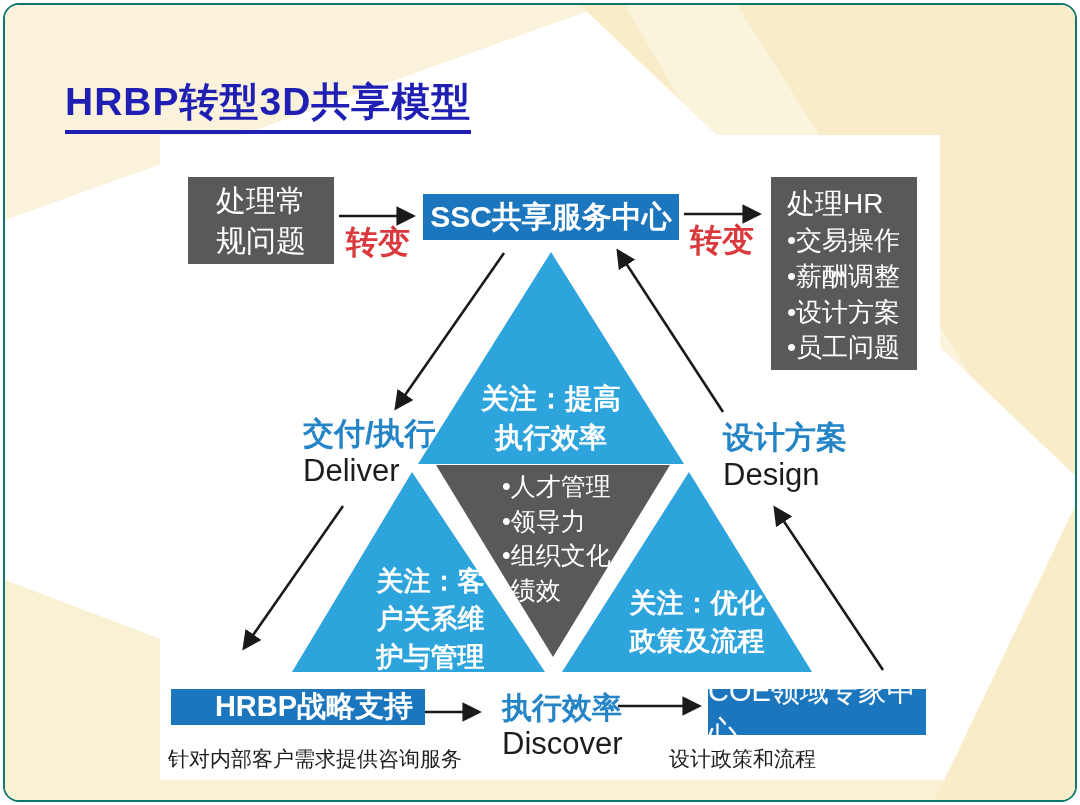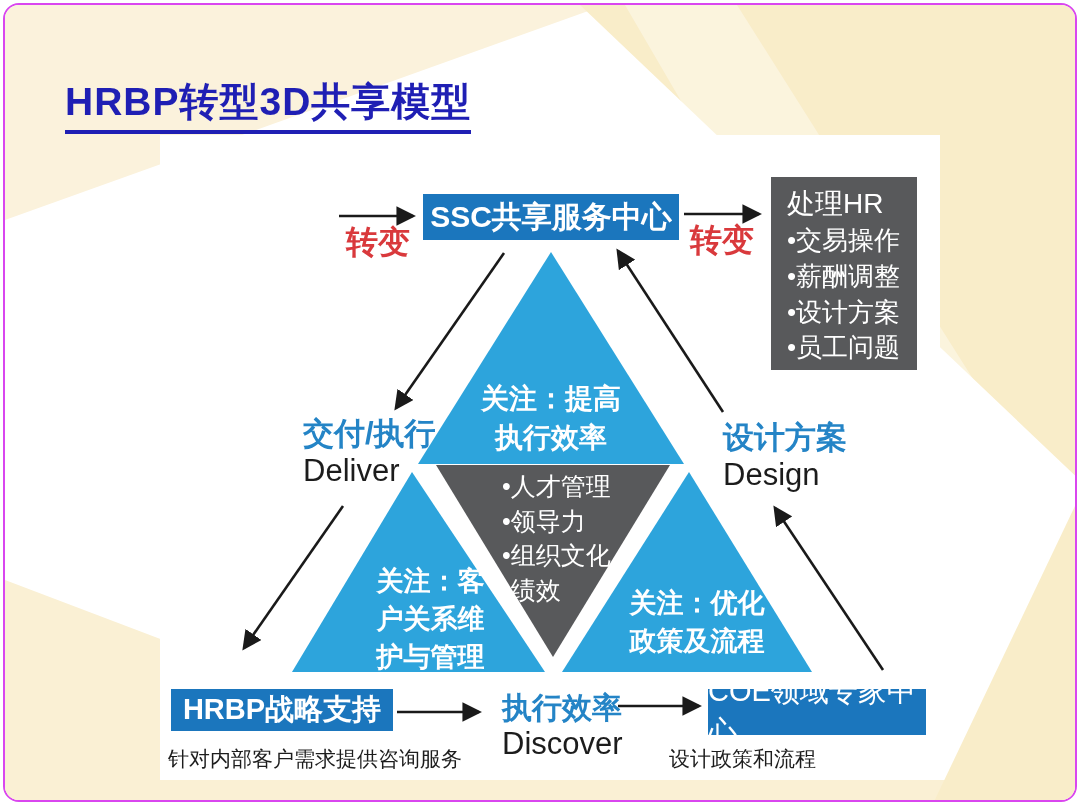--- a/index.html
+++ b/index.html
@@ -1,18 +1,18 @@
 <!DOCTYPE html>
 <html><head>
 <meta charset="utf-8">
 <style>
   html,body{margin:0;padding:0;background:#ffffff;}
   .stage{position:relative;width:1080px;height:805px;background:#ffffff;overflow:hidden;
          font-family:"Liberation Sans","DejaVu Sans",sans-serif;}
-  .card{position:absolute;inset:3px;background:#ffffff;border:2px solid #d946ef;border-radius:16px;overflow:hidden;}
+  .card{position:absolute;inset:3px;background:#ffffff;border:2px solid #0f766e;border-radius:16px;overflow:hidden;}
   .lyr{position:absolute;left:0;top:0;width:1080px;height:805px;}
   svg{display:block;}
   .abs{position:absolute;}
   .title{left:60px;top:70px;font-size:39px;font-weight:bold;color:#1f1fb4;letter-spacing:1px;
          border-bottom:4px solid #1f1fb4;padding-bottom:1px;display:inline-block;}
   .graybox{background:#58595b;color:#ffffff;}
   .bluebox{background:#1b76bd;color:#ffffff;}
   .box-routine{left:183px;top:172px;width:146px;height:87px;display:flex;align-items:center;justify-content:center;
                font-size:30px;line-height:1.32;white-space:pre-line;text-align:left;}
   .box-ssc{left:418px;top:189px;width:256px;height:46px;display:flex;align-items:center;justify-content:center;
@@ -26,22 +26,22 @@
   .focus{color:#ffffff;font-weight:bold;text-align:center;white-space:pre-line;}
   .focus-top{left:430px;top:374px;width:232px;font-size:28px;line-height:1.4;}
   .focus-left{left:348px;top:558px;width:155px;font-size:27px;line-height:1.4;}
   .focus-right{left:602px;top:580px;width:180px;font-size:27px;line-height:1.4;}
   .center-topics{left:497px;top:464px;width:160px;color:#ffffff;font-size:25px;line-height:1.38;text-align:left;}
   .dirlabel .cn{font-size:31px;font-weight:bold;color:#2484c6;line-height:1.12;}
   .dirlabel .en{font-size:31px;color:#1c1c1c;line-height:1.2;}
   .lbl-deliver{left:298px;top:412px;}
   .lbl-design{left:718px;top:416px;}
   .lbl-discover{left:497px;top:686px;}
-  .box-hrbp{left:166px;top:684px;width:222px;height:42px;display:flex;align-items:center;justify-content:center;
-            font-size:29px;font-weight:600;}
+  .box-hrbp{left:166px;top:684px;width:222px;height:36px;display:flex;align-items:center;justify-content:center;
+            font-size:29px;font-weight:600;padding-left:32px;}
   .box-coe{left:703px;top:684px;width:218px;height:46px;display:flex;align-items:center;justify-content:center;
            font-size:29px;font-weight:400;}
   .caption{font-size:21px;color:#1d1d1d;}
   .cap-hrbp{left:163px;top:740px;}
   .cap-coe{left:664px;top:740px;}
 </style>
 </head>
 <body>
 
 <div class="stage">
@@ -74,20 +74,24 @@
       <line x1="499" y1="248" x2="391" y2="403" stroke="#1a1a1a" stroke-width="2.6" marker-end="url(#ah)"></line>
       <line x1="338" y1="501" x2="239" y2="643" stroke="#1a1a1a" stroke-width="2.6" marker-end="url(#ah)"></line>
       <line x1="718" y1="407" x2="613" y2="246" stroke="#1a1a1a" stroke-width="2.6" marker-end="url(#ah)"></line>
       <line x1="878" y1="665" x2="770" y2="503" stroke="#1a1a1a" stroke-width="2.6" marker-end="url(#ah)"></line>
       <line x1="392" y1="707" x2="474" y2="707" stroke="#1a1a1a" stroke-width="2.6" marker-end="url(#ah)"></line>
       <line x1="613" y1="701" x2="694" y2="701" stroke="#1a1a1a" stroke-width="2.6" marker-end="url(#ah)"></line>
     </svg>
 
     <div class="abs title">HRBP转型3D共享模型</div>
 
+    <div class="abs graybox box-routine">
+      <span style="white-space:pre-line;">处理常
+规问题</span>
+    </div>
 
     <div class="abs transform t-left">转变</div>
 
     <div class="abs bluebox box-ssc">
       <span>SSC共享服务中心</span>
     </div>
 
     <div class="abs transform t-right">转变</div>
 
     <div class="abs graybox box-hr">

